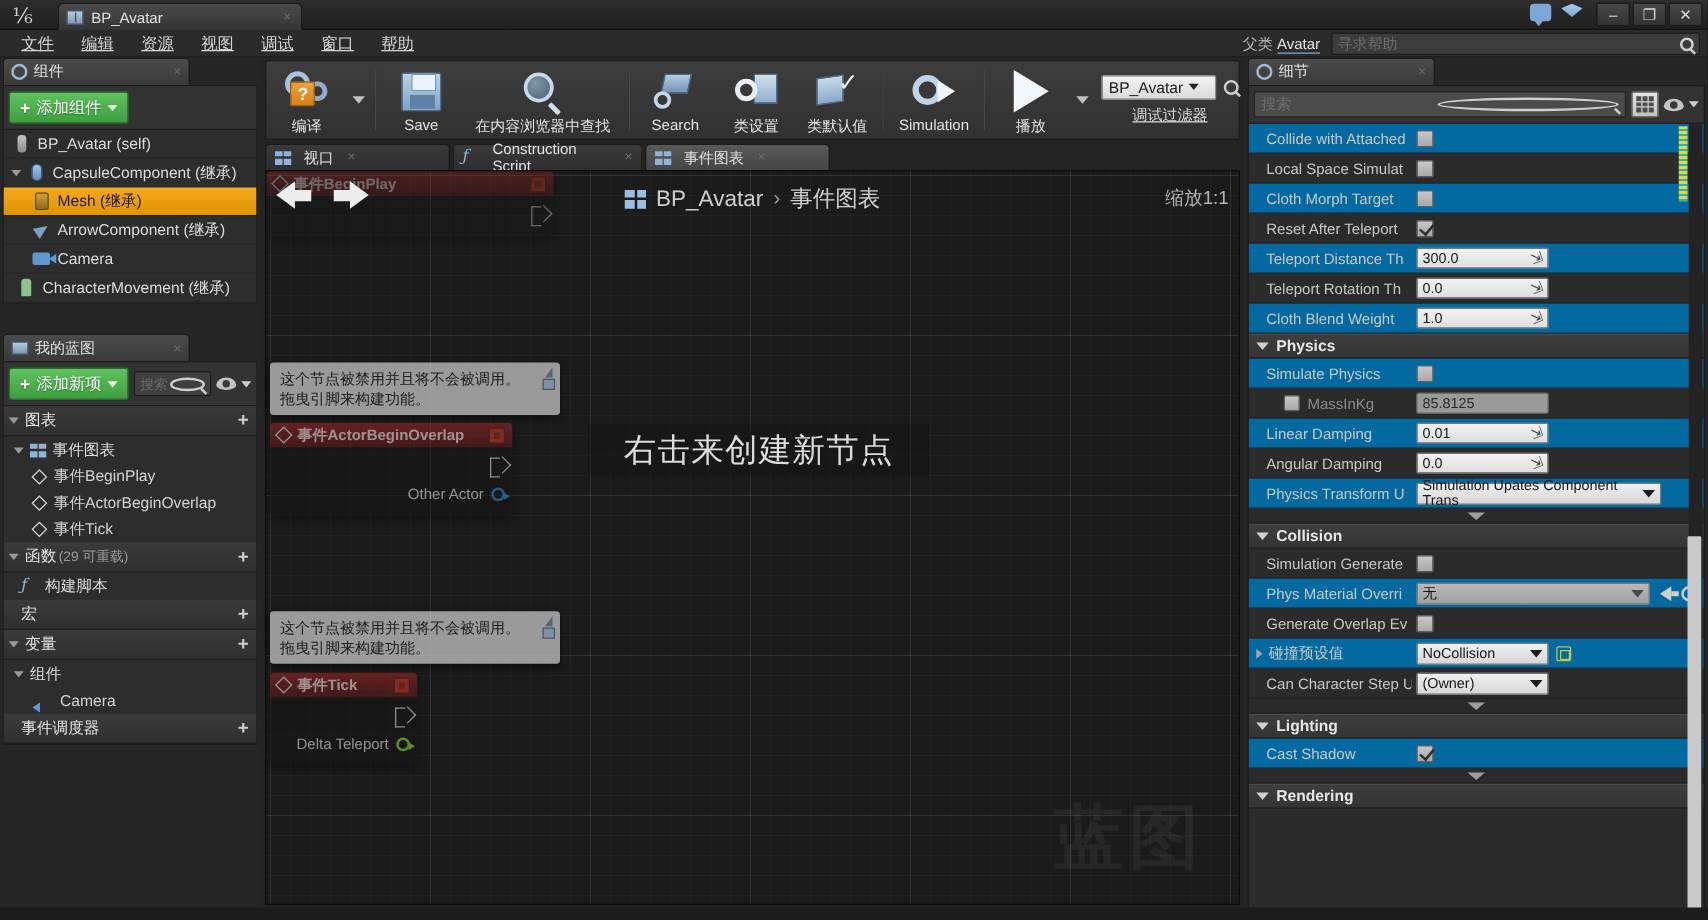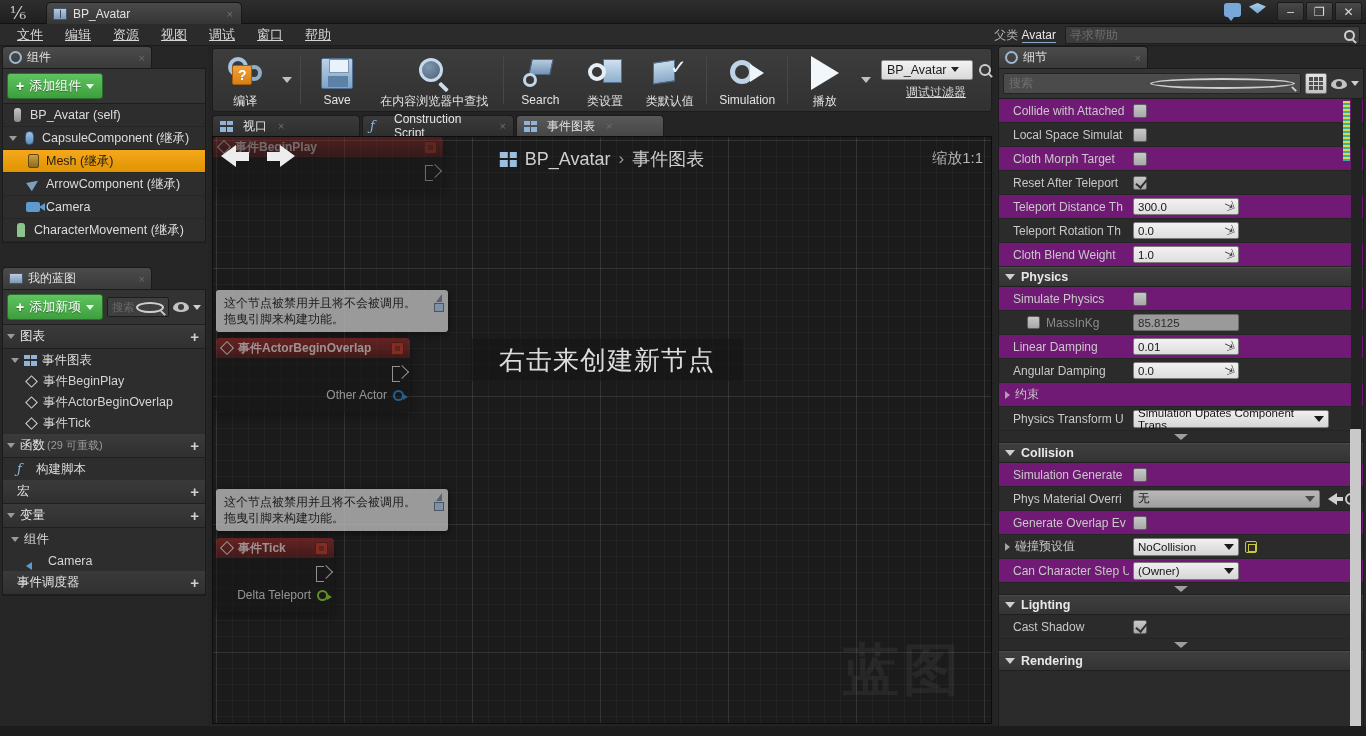--- a/index.html
+++ b/index.html
@@ -253,21 +253,21 @@
   .right { position:absolute; left:996px; top:46px; width:370px; height:690px; background:#262626; }
   .det-body { background:#2b2b2b; border:1px solid #1b1b1b; margin:0 2px; height:662px; position:relative; overflow:hidden;}
   .det-search { display:flex; align-items:center; gap:4px; padding:4px; background:#333; border-bottom:1px solid #1e1e1e;}
   .det-search .sbox2 { flex:1; height:21px; background:#4b4b4b; border:1px solid #242424; border-radius:2px; display:flex; align-items:center; padding:0 5px;}
   .det-search .sbox2 span { color:#6f6f6f; font-size:12px; flex:1;}
   .gridbtn { width:22px;height:21px;background:linear-gradient(180deg,#e3e3e3,#c3c3c3);border:1px solid #6f6f6f;border-radius:2px;
              display:grid;grid-template-columns:1fr 1fr 1fr;grid-template-rows:1fr 1fr 1fr;gap:1px;padding:3px;}
   .gridbtn i{background:#4d4d4d;}
 
   .prop-list { position:absolute; left:0; top:30px; right:0; bottom:0; overflow:hidden; }
-  .prow { display:flex; align-items:center; height:24px; border-bottom:1px solid #252525; background:#701a75; }
+  .prow { display:flex; align-items:center; height:24px; border-bottom:1px solid #252525; background:#0369a1; }
   .prow:nth-child(even){ background:#2b2b2b; }
   .pname { width:130px; padding-left:14px; font-size:12px; color:#c8c8c8; white-space:nowrap; overflow:hidden; flex:none;}
   .pname.dimmed { color:#8b8b8b; }
   .pval { flex:1; display:flex; align-items:center; padding-left:4px; gap:6px; min-width:0;}
   .chk { width:14px;height:14px;background:linear-gradient(180deg,#c8c8c8,#a8a8a8);border:1px solid #5f5f5f;border-radius:2px;}
   .chk.on { position:relative; }
   .chk.on:after{content:"";position:absolute;left:4px;top:0px;width:5px;height:9px;border-right:2px solid #2e2e2e;border-bottom:2px solid #2e2e2e;transform:rotate(40deg);}
   .numfield { width:106px; height:17px; background:linear-gradient(180deg,#f2f2f2,#dedede); border:1px solid #7b7b7b; border-radius:2px;
               display:flex; align-items:center; padding:0 4px; color:#171717; font-size:11.5px;}
   .numfield.readonly { background:#9a9a9a; color:#2b2b2b; border-color:#6a6a6a;}
@@ -812,27 +812,20 @@
         <div class="prow">
           <div class="pname">Angular Damping</div>
           <div class="pval">
             <span class="numfield">
               <span>0.0</span>
               <span class="spin">⇲</span>
             </span>
           </div>
         </div>
         <div class="prow">
-          <div class="pname" style="display:flex;align-items:center">
-            <span class="sub-tri"></span>
-            <span>约束</span>
-          </div>
-          <div class="pval"></div>
-        </div>
-        <div class="prow">
           <div class="pname">Physics Transform U</div>
           <div class="pval" style="padding-right:34px">
             <span class="combo" style="flex:1">
               <span>Simulation Upates Component Trans</span>
               <span class="cd"></span>
             </span>
           </div>
         </div>
         <div class="expander">
             <span class="d"></span>

